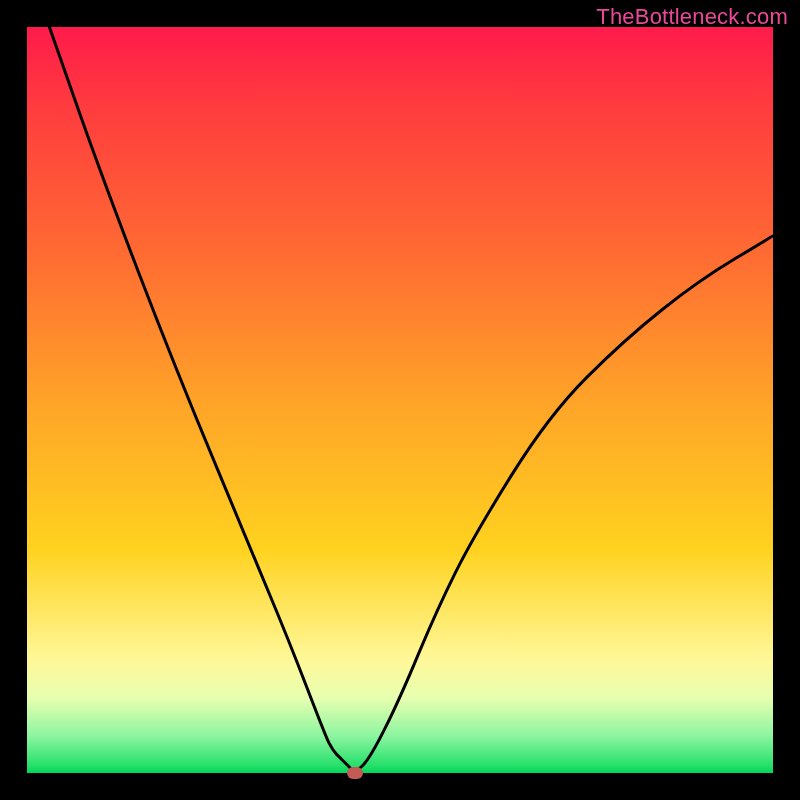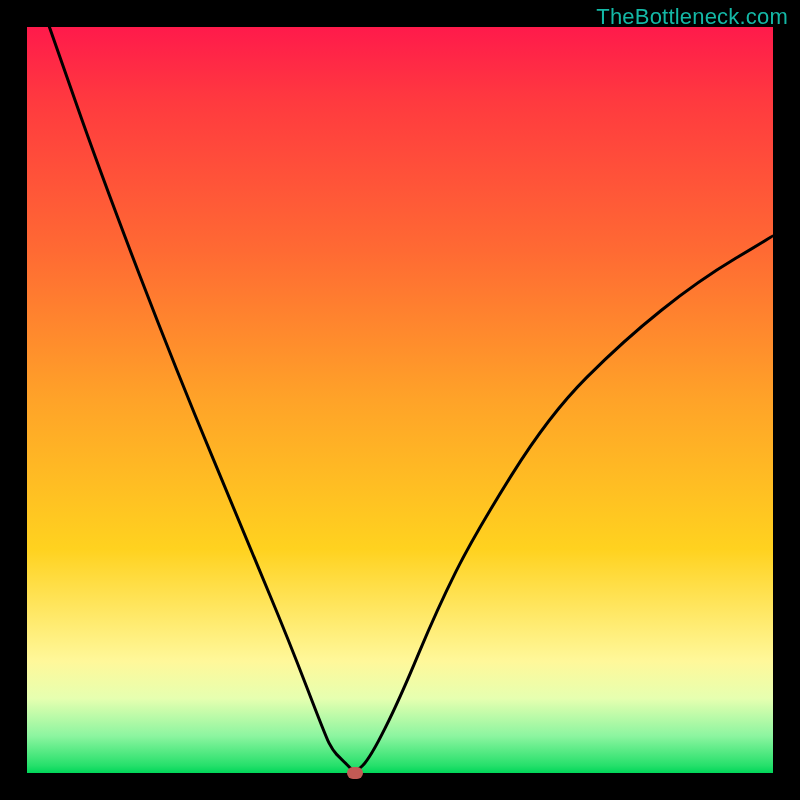--- a/index.html
+++ b/index.html
@@ -34,21 +34,21 @@
       #e6ffb0 90%,
       #8df5a0 95%,
       #26e06b 99%,
       #00d659 100%
     );
   }
   .watermark {
     position: absolute;
     top: 4px;
     right: 12px;
-    color: #14b8a6;
+    color: #ec4899;
     font-size: 22px;
     letter-spacing: 0.2px;
     font-weight: 400;
   }
   svg.curve {
     position: absolute;
     inset: 0;
     width: 746px;
     height: 746px;
   }

